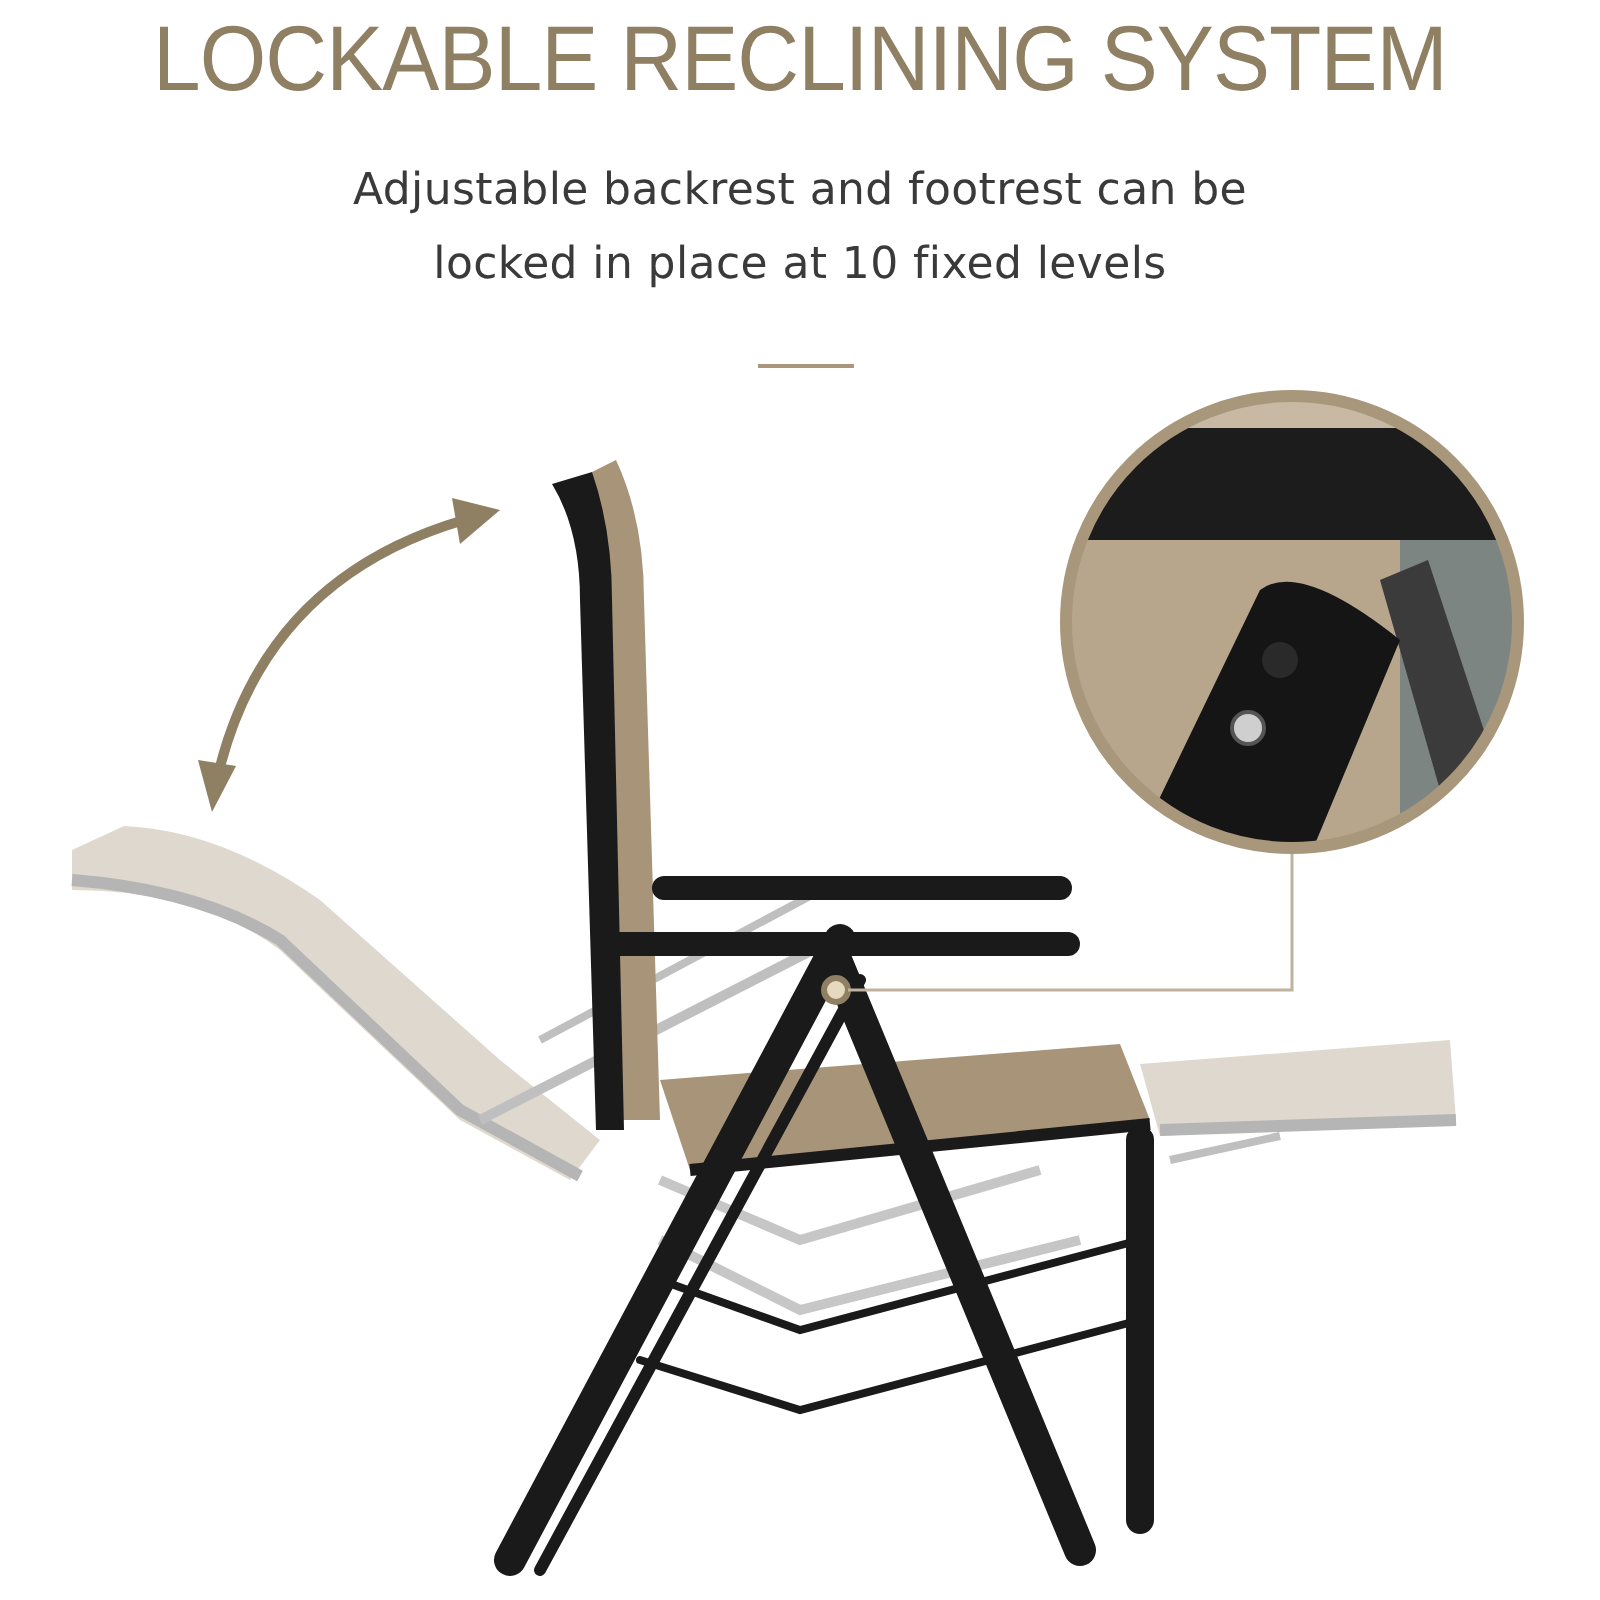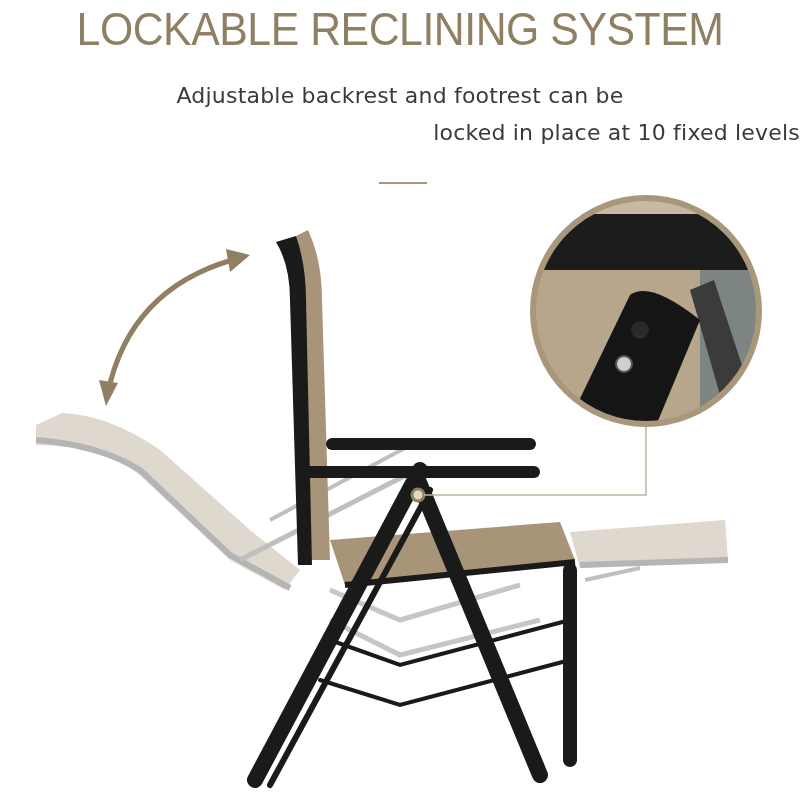--- a/index.html
+++ b/index.html
@@ -9,21 +9,21 @@
     font-family: "Liberation Sans", sans-serif; font-weight: 400;
     font-size: 46px; letter-spacing: -0.5px; color: #8f7f63;
     transform: scaleX(0.93); transform-origin: center top;
   }
   .subtitle {
     position: absolute; left: 0; width: 800px; text-align: center;
     font-family: "DejaVu Sans", sans-serif; font-size: 22px; color: #3a3a3a;
     letter-spacing: 0.2px;
   }
   .sub1 { top: 83px; }
-  .sub2 { top: 120px; text-align: right; }
+  .sub2 { top: 120px; }
   .divider {
     position: absolute; left: 379px; top: 182px; width: 48px; height: 2px;
     background: #a8977a;
   }
   svg.art { position: absolute; left: 0; top: 0; }
 </style>
 </head>
 <body>
 
 <div class="title">LOCKABLE RECLINING SYSTEM</div>

